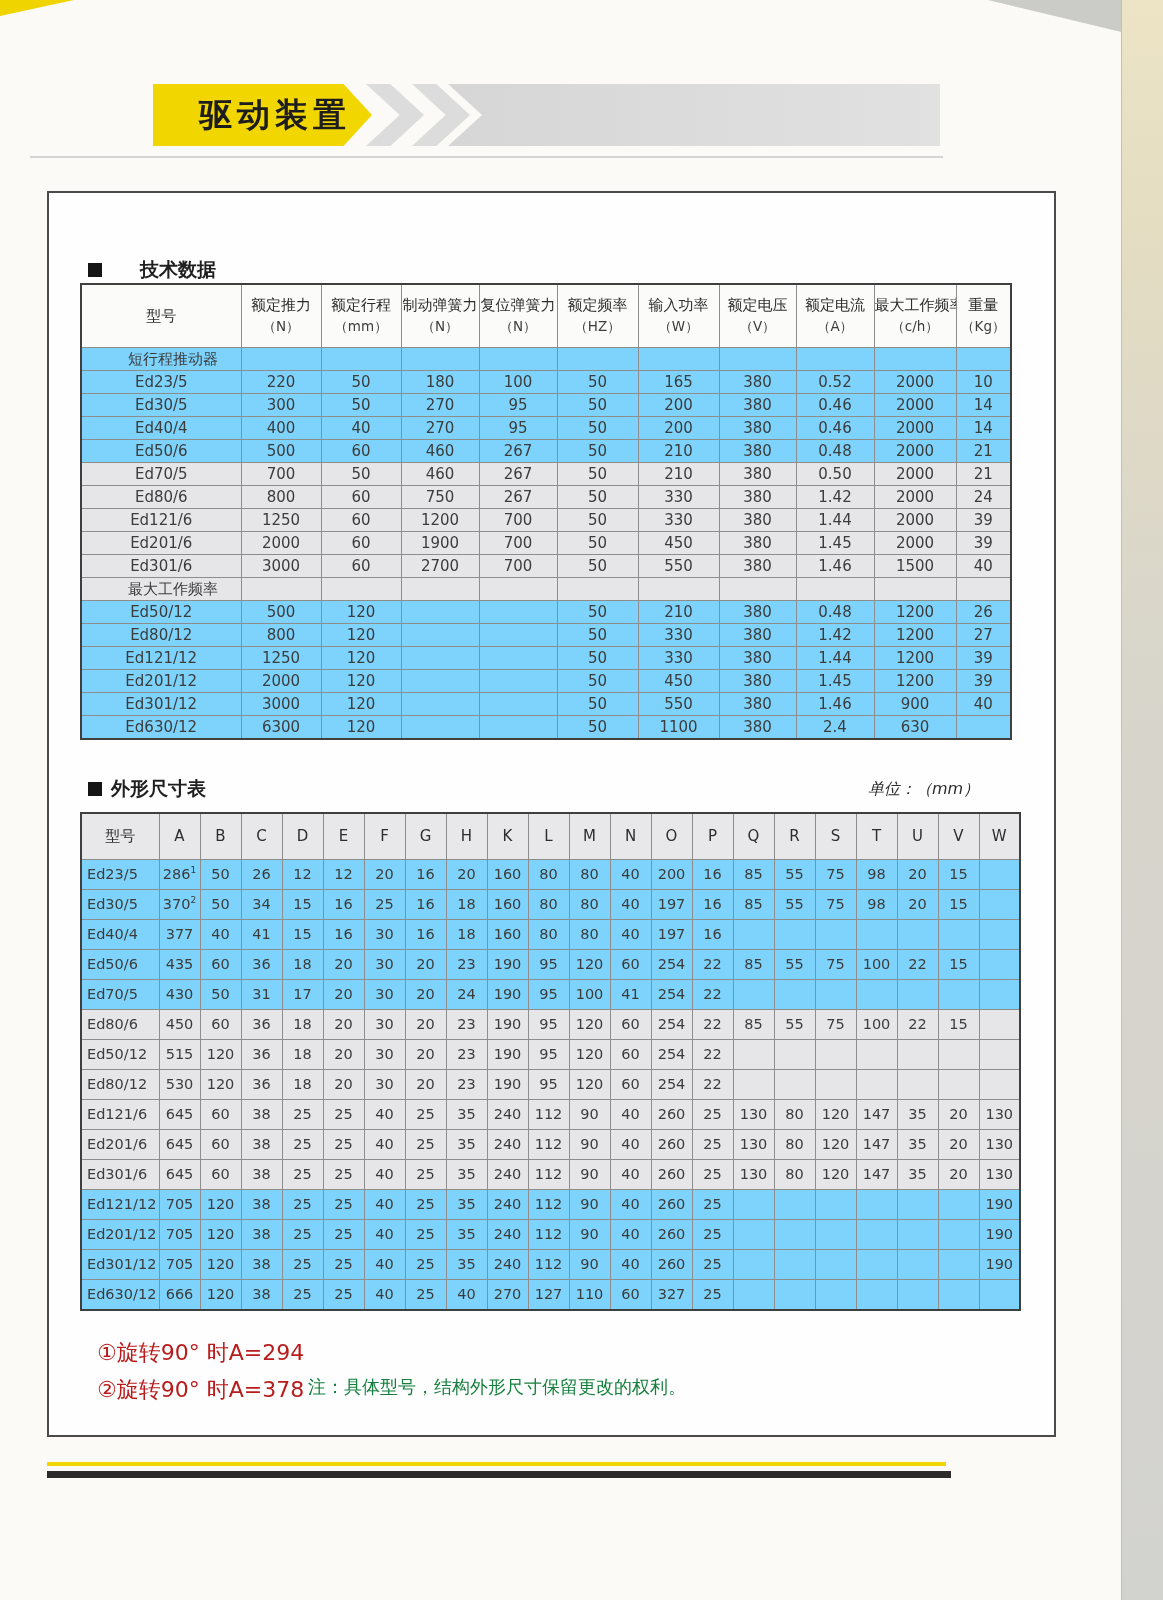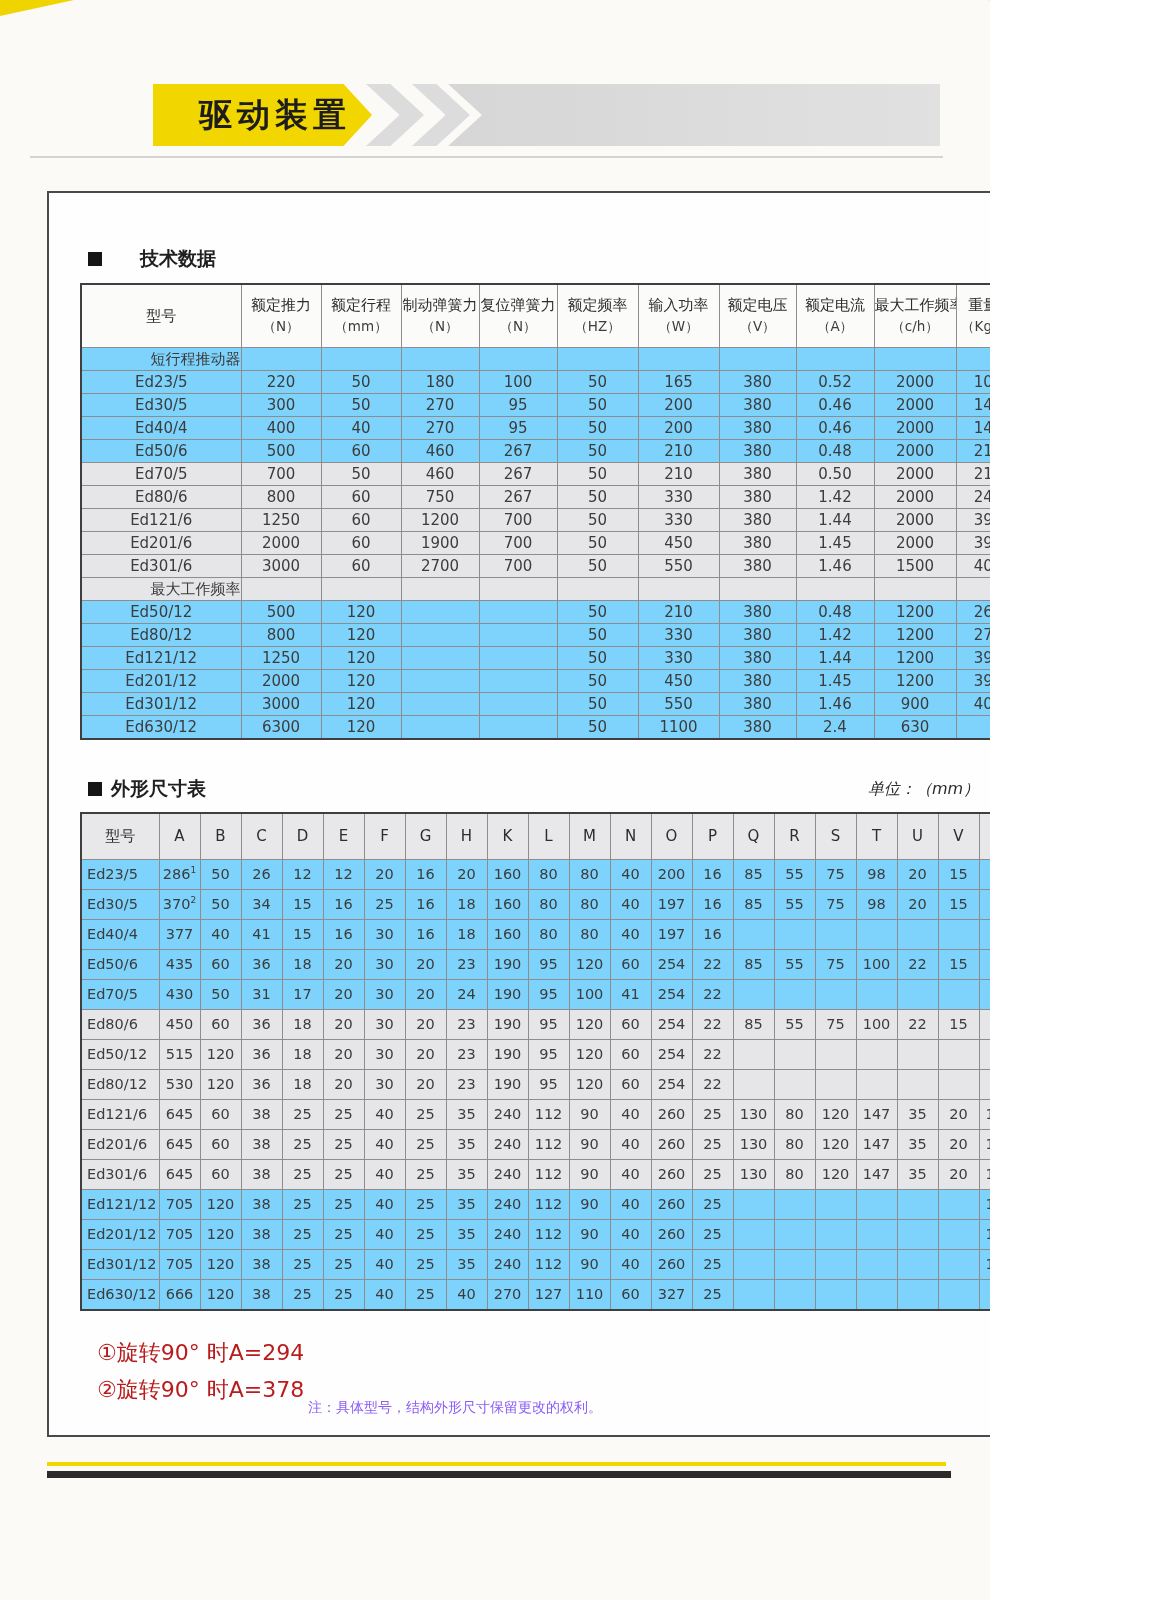--- a/index.html
+++ b/index.html
@@ -1,17 +1,17 @@
 <!DOCTYPE html>
 <html><head>
 <meta charset="utf-8">
 <style>
   html,body { margin:0; padding:0; }
   .page {
-    position:relative; width:990px; height:1600px;
+    position:relative; width:1163px; height:1600px;
     background:#fbfaf7; overflow:hidden;
     font-family:"DejaVu Sans","Liberation Sans",sans-serif;
   }
   .abs { position:absolute; }
 
   
   .corner-yellow { left:0; top:0; width:74px; height:16px;
     background:#f0d400; clip-path:polygon(0 0,100% 0,0 100%); }
   .corner-grey { left:988px; top:0; width:175px; height:42px;
     background:#cbcbc8; clip-path:polygon(0 0,100% 0,100% 100%); }
@@ -31,49 +31,49 @@
     background:linear-gradient(90deg,#d6d6d6,#e1e1e1);
     clip-path:polygon(0 0,100% 0,100% 100%,0 100%,34px 50%); }
   .banner-underline { left:30px; top:156px; width:913px; height:2px; background:#d4d4d2; }
 
   
   .content-box { left:47px; top:191px; width:1009px; height:1246px;
     border:2px solid #4a4a4a; background:#fefefe; box-sizing:border-box; }
 
   .sec-heading { display:flex; align-items:center; gap:9px;
     font-size:19px; font-weight:bold; color:#1f1f1f; }
-  .h-tech { left:88px; top:246px;gap:38px; }
+  .h-tech { left:88px; top:257px;gap:38px; }
   .h-dim  { left:88px; top:776px; }
   .sq { width:14px; height:14px; background:#151515; }
   .unit-label { left:868px; top:779px; font-size:16px; color:#2c2c2c;font-style:italic; }
 
   table { border-collapse:collapse; table-layout:fixed; background:#7dd3fc; }
   tr.shaded td, tr.shaded th { background:#e6e6e8; }
 
   .tech { left:80px; top:283px; width:930px; border:2px solid #3f3f3f; }
   .tech td, .tech th { border:1px solid #8d8d8d; font-size:15px; color:#3c3c3c;
     text-align:center; padding:0; height:22px; line-height:22px; font-weight:normal;
     overflow:hidden; white-space:nowrap; }
   .tech tr.th-row th { height:62px; line-height:normal; vertical-align:middle; background:#fbfbfa; }
   .th-row .column-name { font-size:15px; color:#2d2d2d; }
   .th-row .unit { font-size:13.5px; margin-top:3px; }
-  .tech .sec { text-align:right; padding-left:30px; }
+  .tech .sec { text-align:left; padding-left:46px; }
 
   .dim { left:80px; top:812px; width:941px; border:2px solid #3f3f3f; }
   .dim td, .dim th { border:1px solid #8d8d8d; font-size:14.5px; color:#3c3c3c;
     text-align:center; padding:0; height:29px; line-height:29px; font-weight:normal;
     overflow:hidden; white-space:nowrap; }
   .dim tr.th-row th { height:45px; background:#e8e8ea; font-size:15px; color:#2d2d2d; }
   .dim .model { text-align:left; padding-left:5px; }
   sup { font-size:9px; line-height:0; }
 
   .footnote { font-size:22px; color:#b91c1c; }
   .f1 { left:97px; top:1338px; }
   .f2 { left:97px; top:1375px; }
-  .note { left:308px; top:1375px; font-size:14px; color:#8b5cf6;margin-top:24px; }
+  .note { left:308px; top:1375px; font-size:18px; color:#15803d; }
 
   .bottom-yellow { left:47px; top:1462px; width:899px; height:4px; background:#f2d600; }
   .bottom-black  { left:47px; top:1471px; width:904px; height:7px; background:#2b2b2b; }
 </style>
 </head>
 <body>
 
 <div class="page">
 
   <div class="abs corner-yellow"></div>

